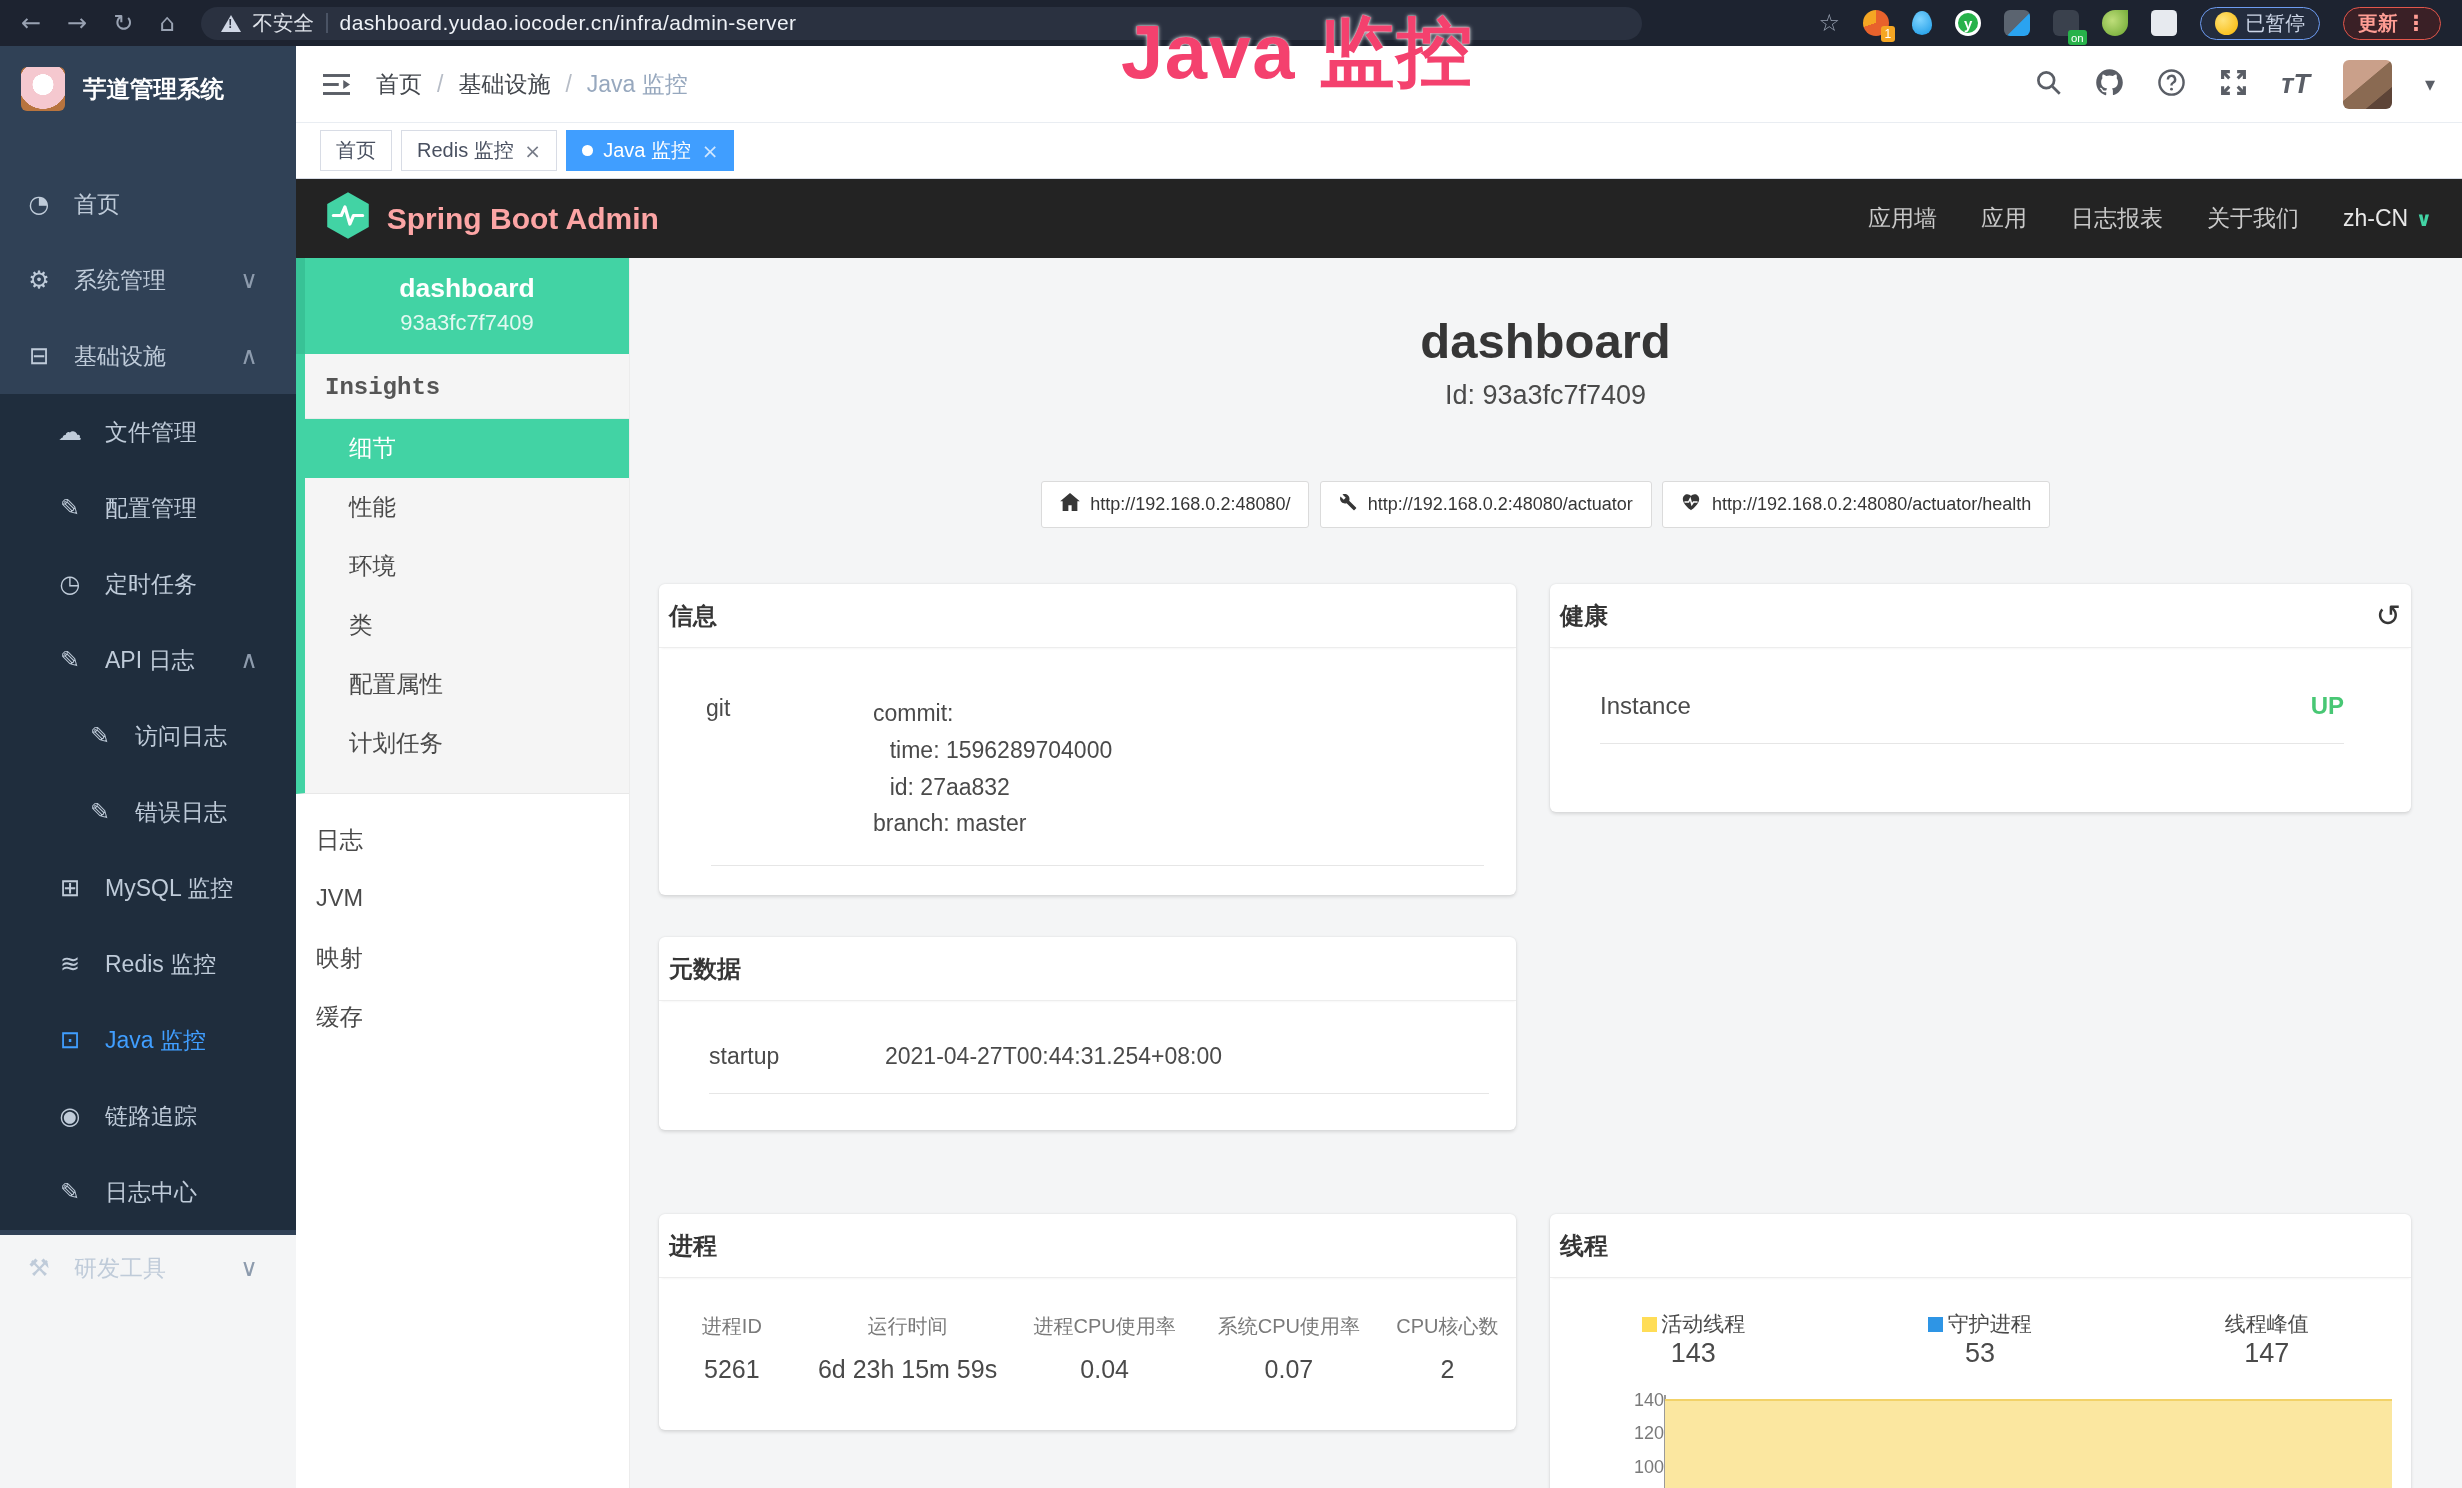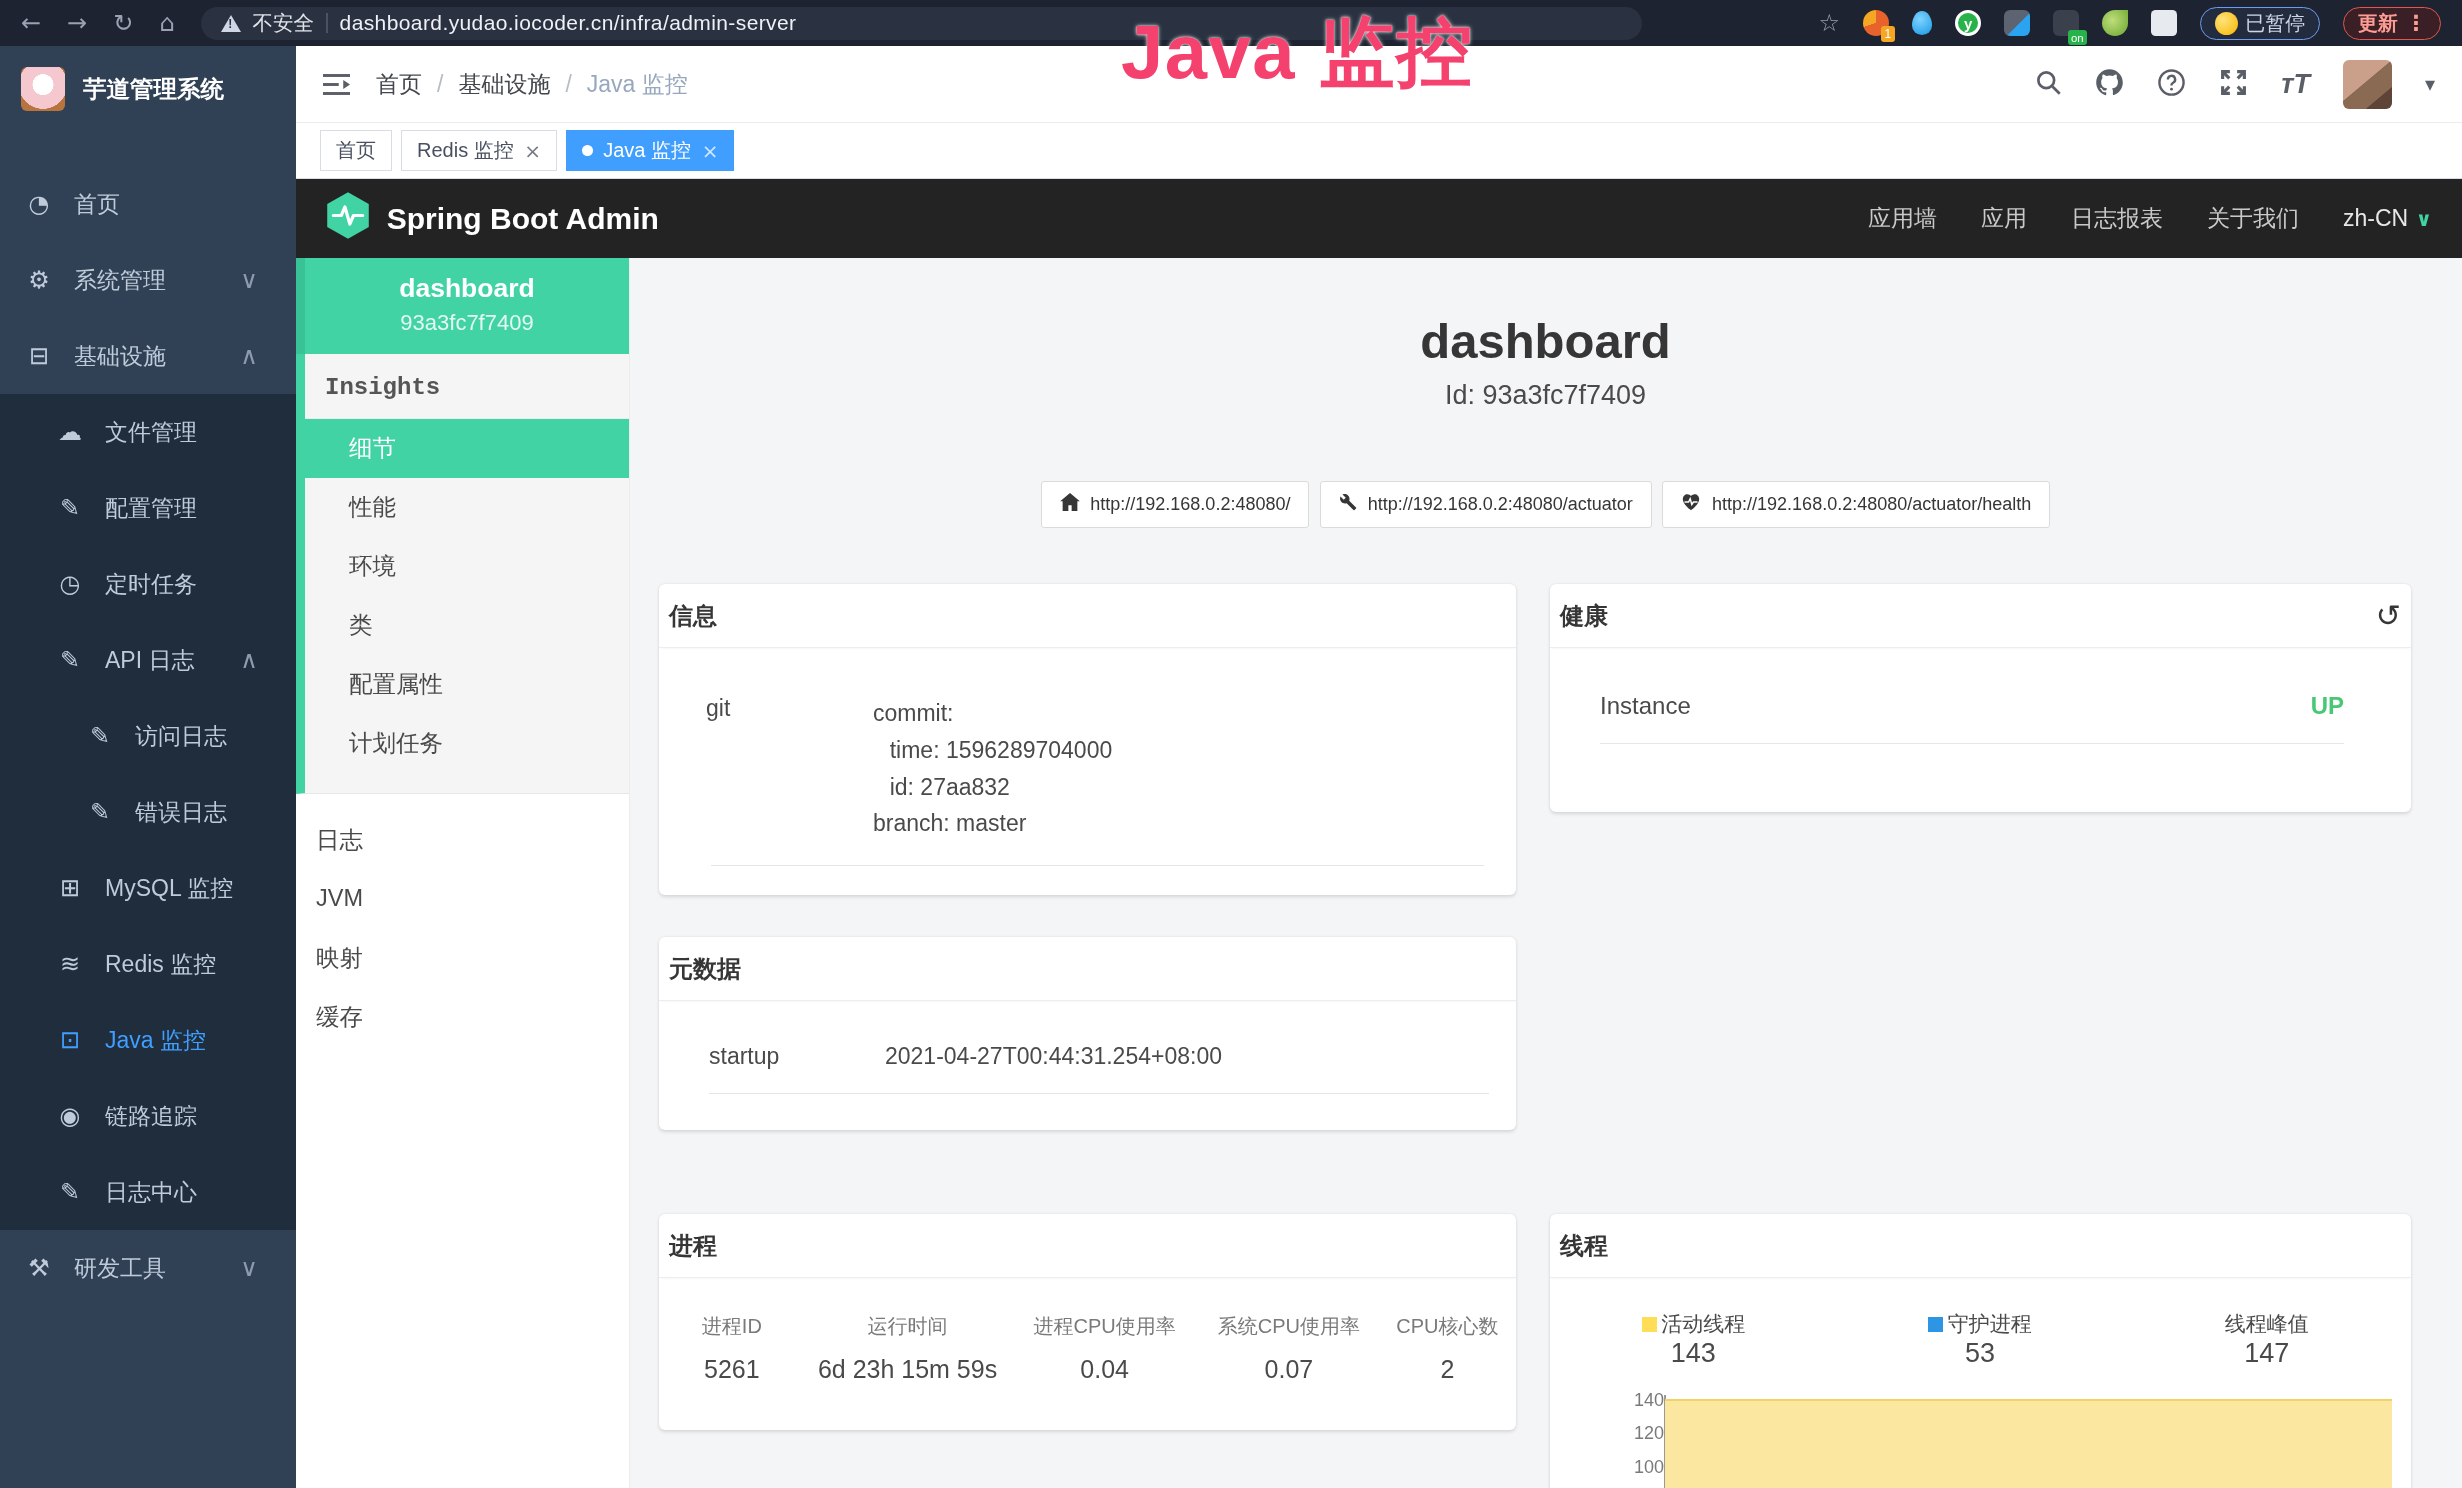--- a/index.html
+++ b/index.html
@@ -21,21 +21,21 @@
   .ext.sq { border-radius:6px; }
   .badge-sm { position:absolute; right:-6px; bottom:-6px; background:#f5a623; color:#fff; font-size:12px; border-radius:3px; padding:0.8px 3.8px; }
   .badge-on { position:absolute; right:-7.6px; bottom:-9px; background:#27b24a; color:#fff; font-size:11.4px; border-radius:3px; padding:1.5px 3px; }
   .pill { height:33px; border-radius:16.7px; display:flex; align-items:center; gap:7.6px; padding:0 13.7px; font-size:20px; }
   .pill.paused { border:1.5px solid #6d9bf0; color:#cdd6e8; background:#232c3e; }
   .pill.update { border:1.5px solid #e2564b; color:#ff9d94; background:#3a2026; font-weight:bold; }
   .emoji-face { width:23px; height:23px; border-radius:50%; background:radial-gradient(circle at 35% 35%, #ffe37a, #f7b500); position:relative; }
   .menu-dots { color:#ff9d94; font-size:21px; }
 
   
-  #app-sidebar { position:absolute; left:0; top:46px; width:296px; height:1443px; background:#304156; color:#bfcbd9; }
+  #app-sidebar { position:absolute; left:0; top:46px; width:296px; height:1189px; background:#304156; color:#bfcbd9; }
   #logo-row { display:flex; align-items:center; gap:18px; padding:13.7px 0 0 21px; height:73px; }
   #logo-img { width:44px; height:44px; border-radius:6px; background:radial-gradient(circle at 50% 40%, #fff 0 30%, #f5c8cf 31% 70%, #b8743e 71%); }
   #logo-title { color:#fff; font-size:23.5px; font-weight:bold; }
   .menu { padding-top:47px; }
   .m-item { height:76px; display:flex; align-items:center; gap:20px; font-size:23px; position:relative; cursor:pointer; }
   .m-item .icon { font-size:24px; width:30px; text-align:center; }
   .lv0 { padding-left:24px; }
   .lv1 { padding-left:55px; }
   .lv2 { padding-left:85px; }
   .chev { position:absolute; right:32px; font-size:18px; color:#8d9bad; }
@@ -56,21 +56,21 @@
 
   
   #tabbar { position:absolute; left:296px; top:123px; right:0; height:56px; background:#fff; display:flex; align-items:center; padding:0 24px; border-bottom:0.8px solid #d8dce5; z-index:2; }
   .tab { display:inline-flex; align-items:center; height:41px; padding:0 15px; background:#fff; border:0.8px solid #d8dce5; color:#495060; font-size:20px; margin-right:9px; gap:10.6px; cursor:pointer; }
   .tab .dot { width:10.6px; height:10.6px; border-radius:50%; background:#fff; }
   .tab .close { font-size:20px; opacity:.75; }
   .tab.active { background:#409eff; border-color:#409eff; color:#fff; }
 
   
   #sba-header { position:absolute; left:296px; top:179px; right:0; height:79px; background:#232323; display:flex; align-items:center; padding:0 30px; z-index:2; }
-  #sba-brand { display:flex; align-items:center; gap:16.7px; color:#ffffff; font-size:30px; font-weight:bold; }
+  #sba-brand { display:flex; align-items:center; gap:16.7px; color:#fca5a5; font-size:30px; font-weight:bold; }
   #sba-nav { margin-left:auto; display:flex; align-items:center; gap:44px; font-size:23px; color:#c9c9c9; }
   #sba-nav .locale { color:#e8e8e8; display:flex; align-items:center; gap:7.6px; }
   #sba-nav .locale .chev-g { color:#42d3a4; font-weight:bold; font-size:20px; }
 
   
   #sba-sidebar { position:absolute; left:296px; top:258px; width:334px; bottom:0; background:#fff; border-right:0.8px solid #ececec; z-index:1; }
   #instance-head { height:96px; background:#42d3a4; color:#fff; text-align:center; padding-top:15px; border-left:9px solid #38c296; }
   #instance-name { font-size:26.5px; font-weight:bold; }
   #instance-id { font-size:22px; opacity:.85; margin-top:6px; }
   #insights-sec { background:#f5f5f5; border-left:9px solid #42d3a4; border-bottom:0.8px solid #e8e8e8; padding-bottom:20px; }

